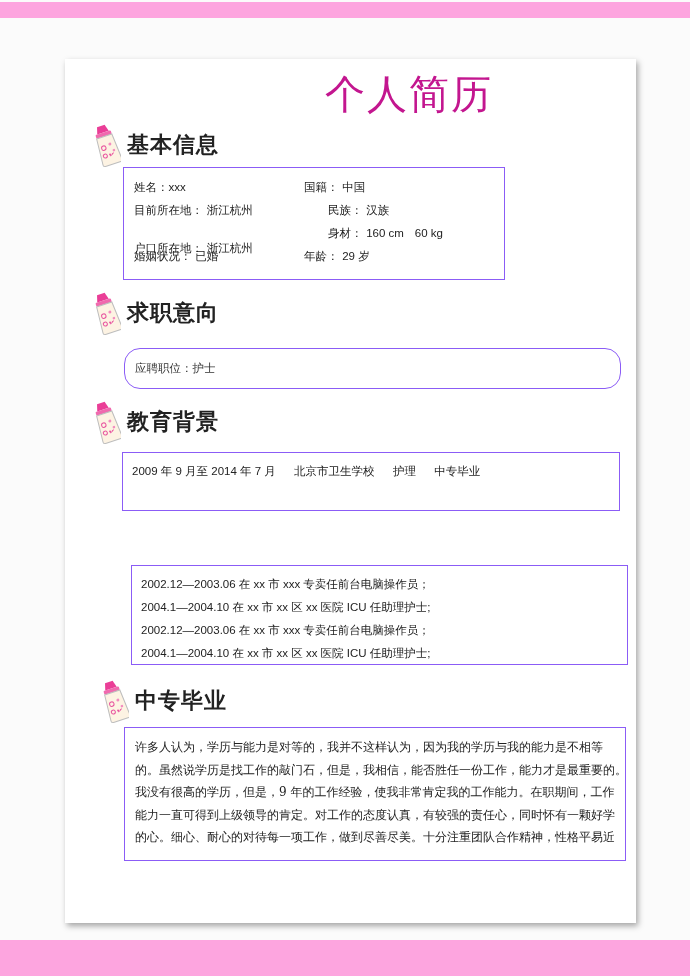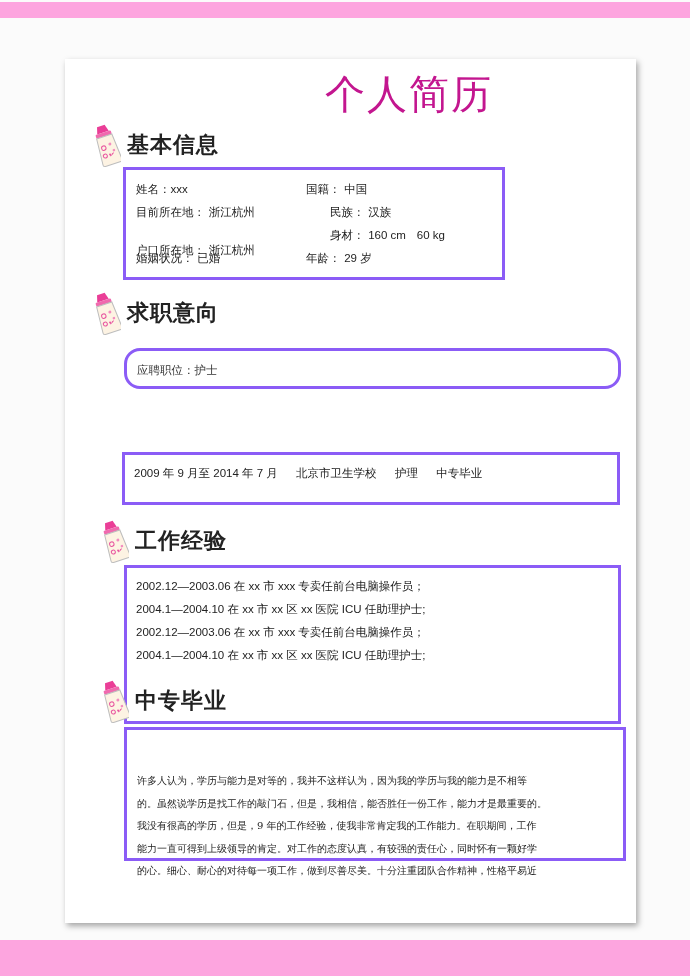--- a/index.html
+++ b/index.html
@@ -19,26 +19,26 @@
     position:absolute; left:0; top:10px; width:688px; text-align:center;
     font-family:"DejaVu Serif","Liberation Serif",serif;
     font-size:40px; color:#c3168f; letter-spacing:2px; line-height:50px;
   }
   .sec-head { position:absolute; display:flex; align-items:center; }
   .bottle { width:28px; height:44px; display:block; }
   .sec-title {
     font-family:"DejaVu Sans","Liberation Sans",sans-serif;
     font-size:22px; font-weight:bold; color:#222; margin-left:6px; letter-spacing:1px;
   }
-  .box { position:absolute; border:3px solid #8b5cf6; background:#fff; box-sizing:border-box; }
+  .box { position:absolute; border:1px solid #8b5cf6; background:#fff; box-sizing:border-box; }
   .txt { position:absolute; font-size:11.5px; color:#222; white-space:nowrap; line-height:14px; }
   .lat { font-family:"Liberation Sans","DejaVu Sans",sans-serif; }
   .para {
     position:absolute; left:10px; top:8px; width:488px;
-    font-size:10px; color:#222; line-height:22.5px; text-align:justify;margin-top:32px;
+    font-size:12px; color:#222; line-height:22.5px; text-align:justify;
   }
   .para span { display:block; white-space:nowrap; }
 </style>
 </head>
 <body>
 
 <div class="bar-top"></div>
 
 <div class="page">
   <div class="title">个人简历</div>
@@ -84,40 +84,40 @@
         <path d="M14 34 q-2 -3 0 -3 q2 0 0 3 z M14 34 q2 -3 4 -3 q1 1 -4 3z" fill="#e8559f"></path>
         <circle cx="19" cy="29" r="1.3" fill="#f38cc0"></circle>
       </g>
     </svg>
     <span class="sec-title">求职意向</span>
   </div>
   <div class="box" style="left:59px; top:289px; width:497px; height:41px;border-radius:16px;">
     <span class="txt" style="left:10px; top:12px; color:#333;"><span>应聘职位：</span><span>护士</span></span>
   </div>
 
-  <div class="box" style="left:57px; top:393px; width:498px; height:53px;">
-    <span class="txt" style="left:9px; top:11px;"><span class="lat">2009 年 9 月至 2014 年 7 月</span>&nbsp;&nbsp;&nbsp;&nbsp;&nbsp;<span>北京市卫生学校</span>&nbsp;&nbsp;&nbsp;&nbsp;&nbsp;<span>护理</span>&nbsp;&nbsp;&nbsp;&nbsp;&nbsp;<span>中专毕业</span></span>
-  </div>
-
-  <div class="sec-head" style="left:36px; top:460px;">
+  <div class="sec-head" style="left:28px; top:341px;">
     <svg class="bottle" viewBox="0 0 28 44">
       <g transform="rotate(-18 14 22)">
         <path d="M10 2 L18 2 L20 9 L8 9 Z" fill="#ea3e97"></path>
         <rect x="6" y="9" width="16" height="4" rx="1" fill="#f06aae"></rect>
         <path d="M6 13 L22 13 L24 40 Q24 42 22 42 L6 42 Q4 42 4 40 Z" fill="#fdf3e3" stroke="#bdbdbd" stroke-width="1"></path>
         <circle cx="10" cy="24" r="2.2" fill="none" stroke="#e8559f" stroke-width="1"></circle>
         <circle cx="17" cy="22" r="1.5" fill="#f38cc0"></circle>
         <circle cx="9" cy="32" r="2" fill="none" stroke="#e8559f" stroke-width="1"></circle>
         <path d="M14 34 q-2 -3 0 -3 q2 0 0 3 z M14 34 q2 -3 4 -3 q1 1 -4 3z" fill="#e8559f"></path>
         <circle cx="19" cy="29" r="1.3" fill="#f38cc0"></circle>
       </g>
     </svg>
-    <span class="sec-title">工作经验</span>
+    <span class="sec-title">教育背景</span>
   </div>
-  <div class="box" style="left:59px; top:506px; width:497px; height:159px;">
+  <div class="box" style="left:57px; top:393px; width:498px; height:59px;">
+    <span class="txt" style="left:9px; top:11px;"><span class="lat">2009 年 9 月至 2014 年 7 月</span>&nbsp;&nbsp;&nbsp;&nbsp;&nbsp;<span>北京市卫生学校</span>&nbsp;&nbsp;&nbsp;&nbsp;&nbsp;<span>护理</span>&nbsp;&nbsp;&nbsp;&nbsp;&nbsp;<span>中专毕业</span></span>
+  </div>
+
+  <div class="box" style="left:66px; top:506px; width:497px; height:100px;">
     <span class="txt lat" style="left:9px; top:11px;">2002.12—2003.06 在 xx 市 xxx 专卖任前台电脑操作员；</span>
     <span class="txt lat" style="left:9px; top:34px;">2004.1—2004.10 在 xx 市 xx 区 xx 医院 ICU 任助理护士;</span>
     <span class="txt lat" style="left:9px; top:57px;">2002.12—2003.06 在 xx 市 xxx 专卖任前台电脑操作员；</span>
     <span class="txt lat" style="left:9px; top:80px;">2004.1—2004.10 在 xx 市 xx 区 xx 医院 ICU 任助理护士;</span>
   </div>
 
   <div class="sec-head" style="left:36px; top:620px;">
     <svg class="bottle" viewBox="0 0 28 44">
       <g transform="rotate(-18 14 22)">
         <path d="M10 2 L18 2 L20 9 L8 9 Z" fill="#ea3e97"></path>

